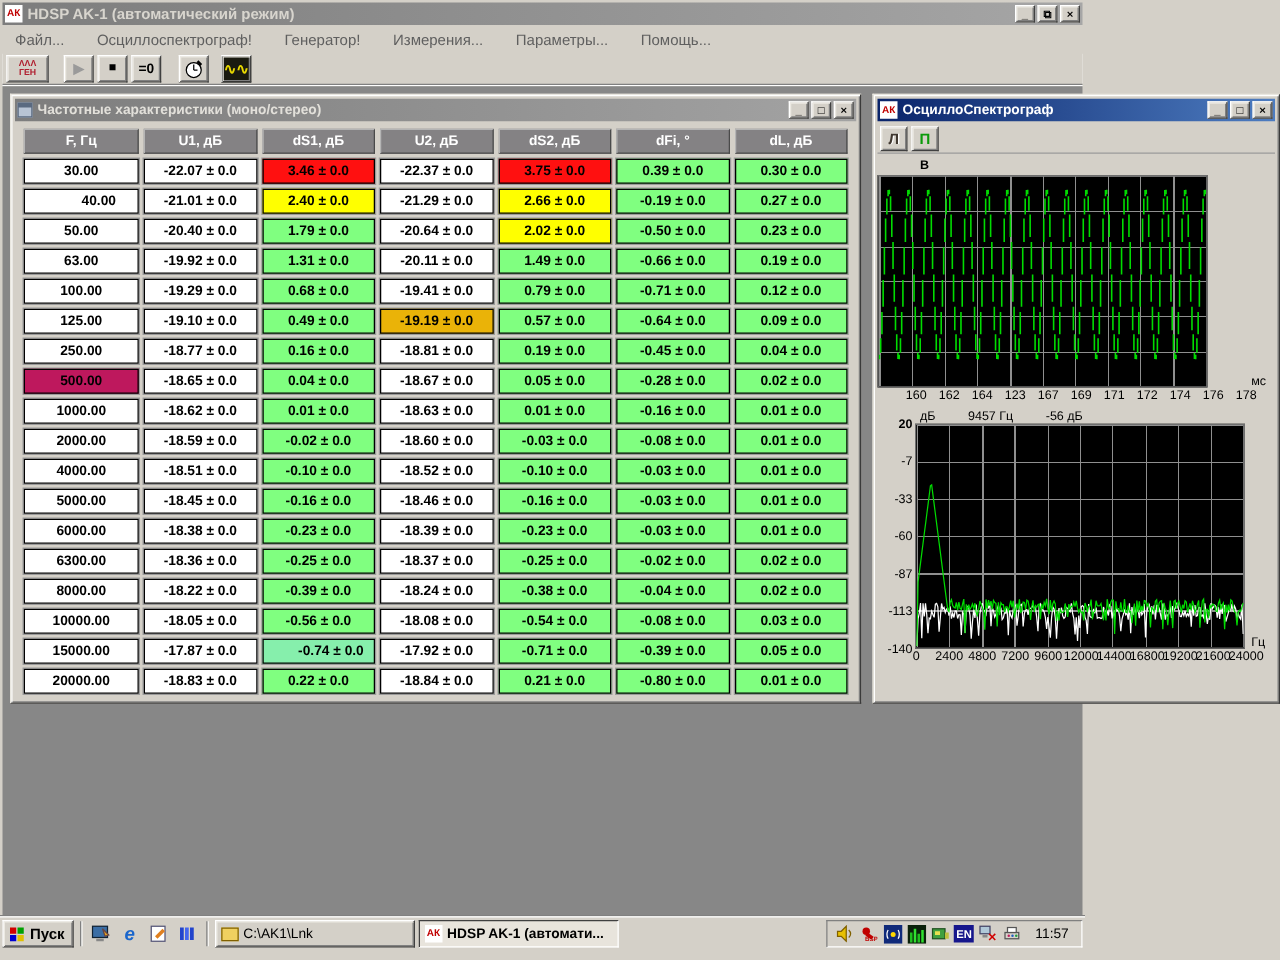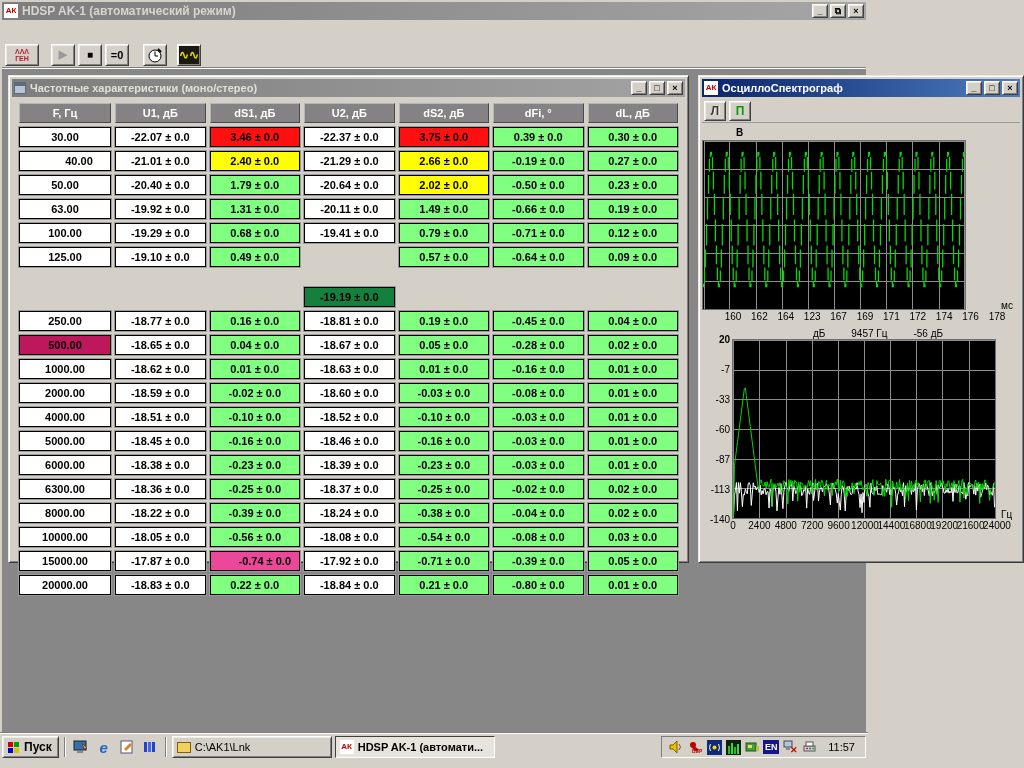--- a/index.html
+++ b/index.html
@@ -69,21 +69,21 @@
   .charts { position:relative; padding-top:4px; }
   .unit-row { height:13px; font-size:10px; font-weight:bold; padding-left:34px; }
   .plotwrap { position:relative; display:flex; }
   .ygut { position:relative; width:30px; flex:0 0 auto; }
   .ygut span, .xrow span.tick { position:absolute; font-size:10px; color:#000; white-space:nowrap; }
   .ygut span { right:2px; }
   .plot-svg { background:#000; border:1px solid #6e6e6e; flex:0 0 auto; }
   .xrow { position:relative; height:14px; font-size:10px; }
   .xrow .tick { transform:translateX(-50%); top:1px; }
   .xrow .unit { position:absolute; top:-10px; font-size:10px; }
-  .spec-header { height:15px; font-size:10px; display:flex; gap:26px; padding-left:34px; align-items:flex-end;justify-content:center; }
+  .spec-header { height:15px; font-size:10px; display:flex; gap:26px; padding-left:34px; align-items:flex-end; }
 
   
   .taskbar { position:absolute; left:0; right:0; bottom:8px; height:27px; background:#d4d0c8;
      border-top:1px solid #fff; box-shadow:0 -1px 0 #808080; display:flex; align-items:center; padding:2px 2px; gap:3px; }
   .start-btn { height:22px; display:flex; align-items:center; gap:3px; padding:0 6px 0 3px;
      font-weight:bold; font-size:12px; }
   .tb-divider { width:2px; height:20px; border-left:1px solid #808080; border-right:1px solid #fff; margin:0 2px; }
   .ql-icon { width:20px; height:20px; display:flex; align-items:center; justify-content:center; }
   .task-btn { width:160px; height:22px; display:flex; align-items:center; gap:4px; padding:0 4px;
      font-size:11px; white-space:nowrap; overflow:hidden; }
@@ -104,20 +104,28 @@
   <div class="app-titlebar">
     <span class="ak-ico">АК</span>
     <span class="title-text">HDSP AK-1 (автоматический режим)</span>
     <span class="cap-btns">
       <span class="cap-btn raised">_</span>
       <span class="cap-btn raised">⧉</span>
       <span class="cap-btn raised">×</span>
     </span>
   </div>
 
+  <div class="menu-bar" id="menu-bar">
+      <span class="menu-item">Файл...</span>
+      <span class="menu-item">Осциллоспектрограф!</span>
+      <span class="menu-item">Генератор!</span>
+      <span class="menu-item">Измерения...</span>
+      <span class="menu-item">Параметры...</span>
+      <span class="menu-item">Помощь...</span>
+    </div>
 
   <div class="toolbar">
     <span class="tool-btn raised gen-btn">
       <span>ΛΛΛ</span>
       <span>ГЕН</span>
     </span>
     <span style="width:6px"></span>
     <span class="tool-btn raised">
         <span class="play-glyph">▶</span>
       </span>
@@ -193,21 +201,21 @@
           <div class="dcell" style="background: rgb(255, 255, 255);">100.00</div>
           <div class="dcell" style="background: rgb(255, 255, 255);">-19.29 ± 0.0</div>
           <div class="dcell" style="background: rgb(128, 255, 128);">0.68 ± 0.0</div>
           <div class="dcell" style="background: rgb(255, 255, 255);">-19.41 ± 0.0</div>
           <div class="dcell" style="background: rgb(128, 255, 128);">0.79 ± 0.0</div>
           <div class="dcell" style="background: rgb(128, 255, 128);">-0.71 ± 0.0</div>
           <div class="dcell" style="background: rgb(128, 255, 128);">0.12 ± 0.0</div>
           <div class="dcell" style="background: rgb(255, 255, 255);">125.00</div>
           <div class="dcell" style="background: rgb(255, 255, 255);">-19.10 ± 0.0</div>
           <div class="dcell" style="background: rgb(128, 255, 128);">0.49 ± 0.0</div>
-          <div class="dcell" style="background: #15803d; margin-top: 40px;">-19.19 ± 0.0</div>
+          <div class="dcell" style="background: #eab308;">-19.19 ± 0.0</div>
           <div class="dcell" style="background: rgb(128, 255, 128);">0.57 ± 0.0</div>
           <div class="dcell" style="background: rgb(128, 255, 128);">-0.64 ± 0.0</div>
           <div class="dcell" style="background: rgb(128, 255, 128);">0.09 ± 0.0</div>
           <div class="dcell" style="background: rgb(255, 255, 255);">250.00</div>
           <div class="dcell" style="background: rgb(255, 255, 255);">-18.77 ± 0.0</div>
           <div class="dcell" style="background: rgb(128, 255, 128);">0.16 ± 0.0</div>
           <div class="dcell" style="background: rgb(255, 255, 255);">-18.81 ± 0.0</div>
           <div class="dcell" style="background: rgb(128, 255, 128);">0.19 ± 0.0</div>
           <div class="dcell" style="background: rgb(128, 255, 128);">-0.45 ± 0.0</div>
           <div class="dcell" style="background: rgb(128, 255, 128);">0.04 ± 0.0</div>
@@ -269,21 +277,21 @@
           <div class="dcell" style="background: rgb(128, 255, 128);">0.02 ± 0.0</div>
           <div class="dcell" style="background: rgb(255, 255, 255);">10000.00</div>
           <div class="dcell" style="background: rgb(255, 255, 255);">-18.05 ± 0.0</div>
           <div class="dcell" style="background: rgb(128, 255, 128);">-0.56 ± 0.0</div>
           <div class="dcell" style="background: rgb(255, 255, 255);">-18.08 ± 0.0</div>
           <div class="dcell" style="background: rgb(128, 255, 128);">-0.54 ± 0.0</div>
           <div class="dcell" style="background: rgb(128, 255, 128);">-0.08 ± 0.0</div>
           <div class="dcell" style="background: rgb(128, 255, 128);">0.03 ± 0.0</div>
           <div class="dcell" style="background: rgb(255, 255, 255);">15000.00</div>
           <div class="dcell" style="background: rgb(255, 255, 255);">-17.87 ± 0.0</div>
-          <div class="dcell" style="background: #ec4899; padding-left: 20px;">-0.74 ± 0.0</div>
+          <div class="dcell" style="background: #86efac; padding-left: 20px;">-0.74 ± 0.0</div>
           <div class="dcell" style="background: rgb(255, 255, 255);">-17.92 ± 0.0</div>
           <div class="dcell" style="background: rgb(128, 255, 128);">-0.71 ± 0.0</div>
           <div class="dcell" style="background: rgb(128, 255, 128);">-0.39 ± 0.0</div>
           <div class="dcell" style="background: rgb(128, 255, 128);">0.05 ± 0.0</div>
           <div class="dcell" style="background: rgb(255, 255, 255);">20000.00</div>
           <div class="dcell" style="background: rgb(255, 255, 255);">-18.83 ± 0.0</div>
           <div class="dcell" style="background: rgb(128, 255, 128);">0.22 ± 0.0</div>
           <div class="dcell" style="background: rgb(255, 255, 255);">-18.84 ± 0.0</div>
           <div class="dcell" style="background: rgb(128, 255, 128);">0.21 ± 0.0</div>
           <div class="dcell" style="background: rgb(128, 255, 128);">-0.80 ± 0.0</div>

